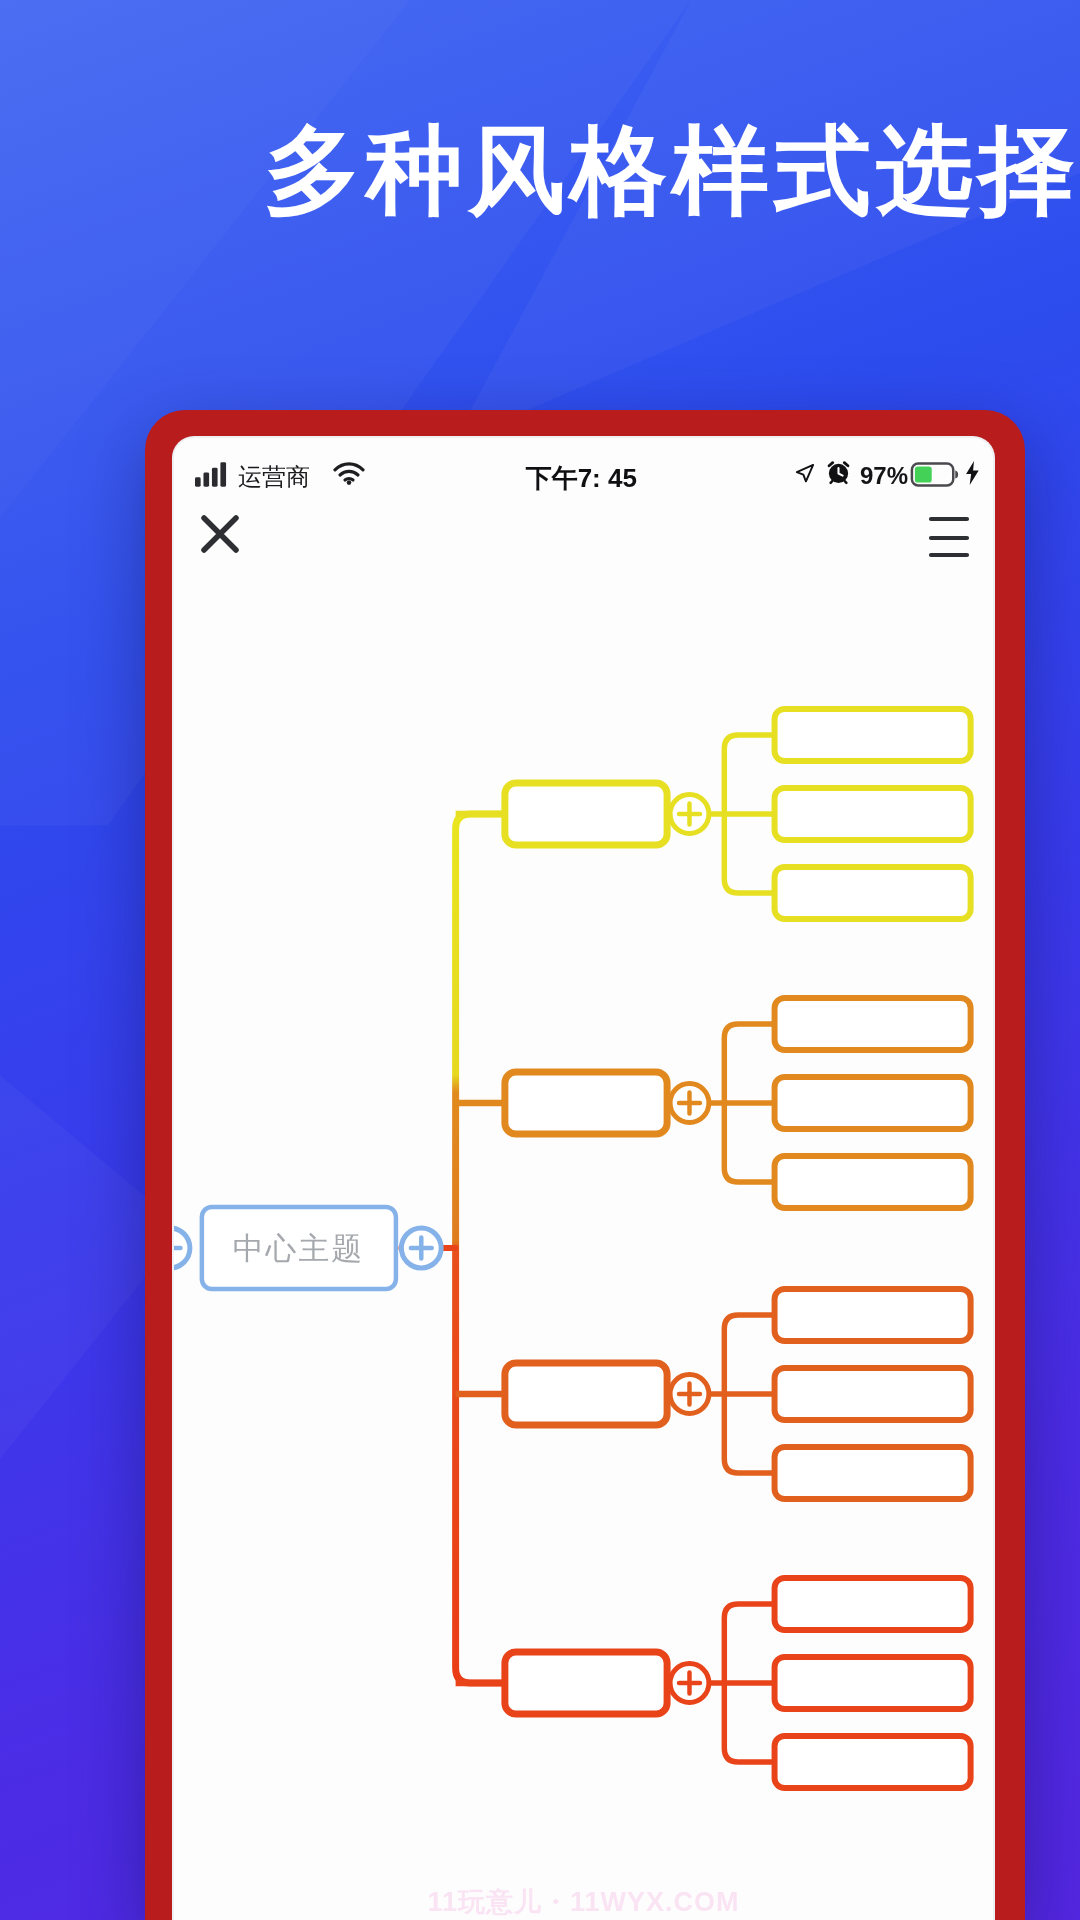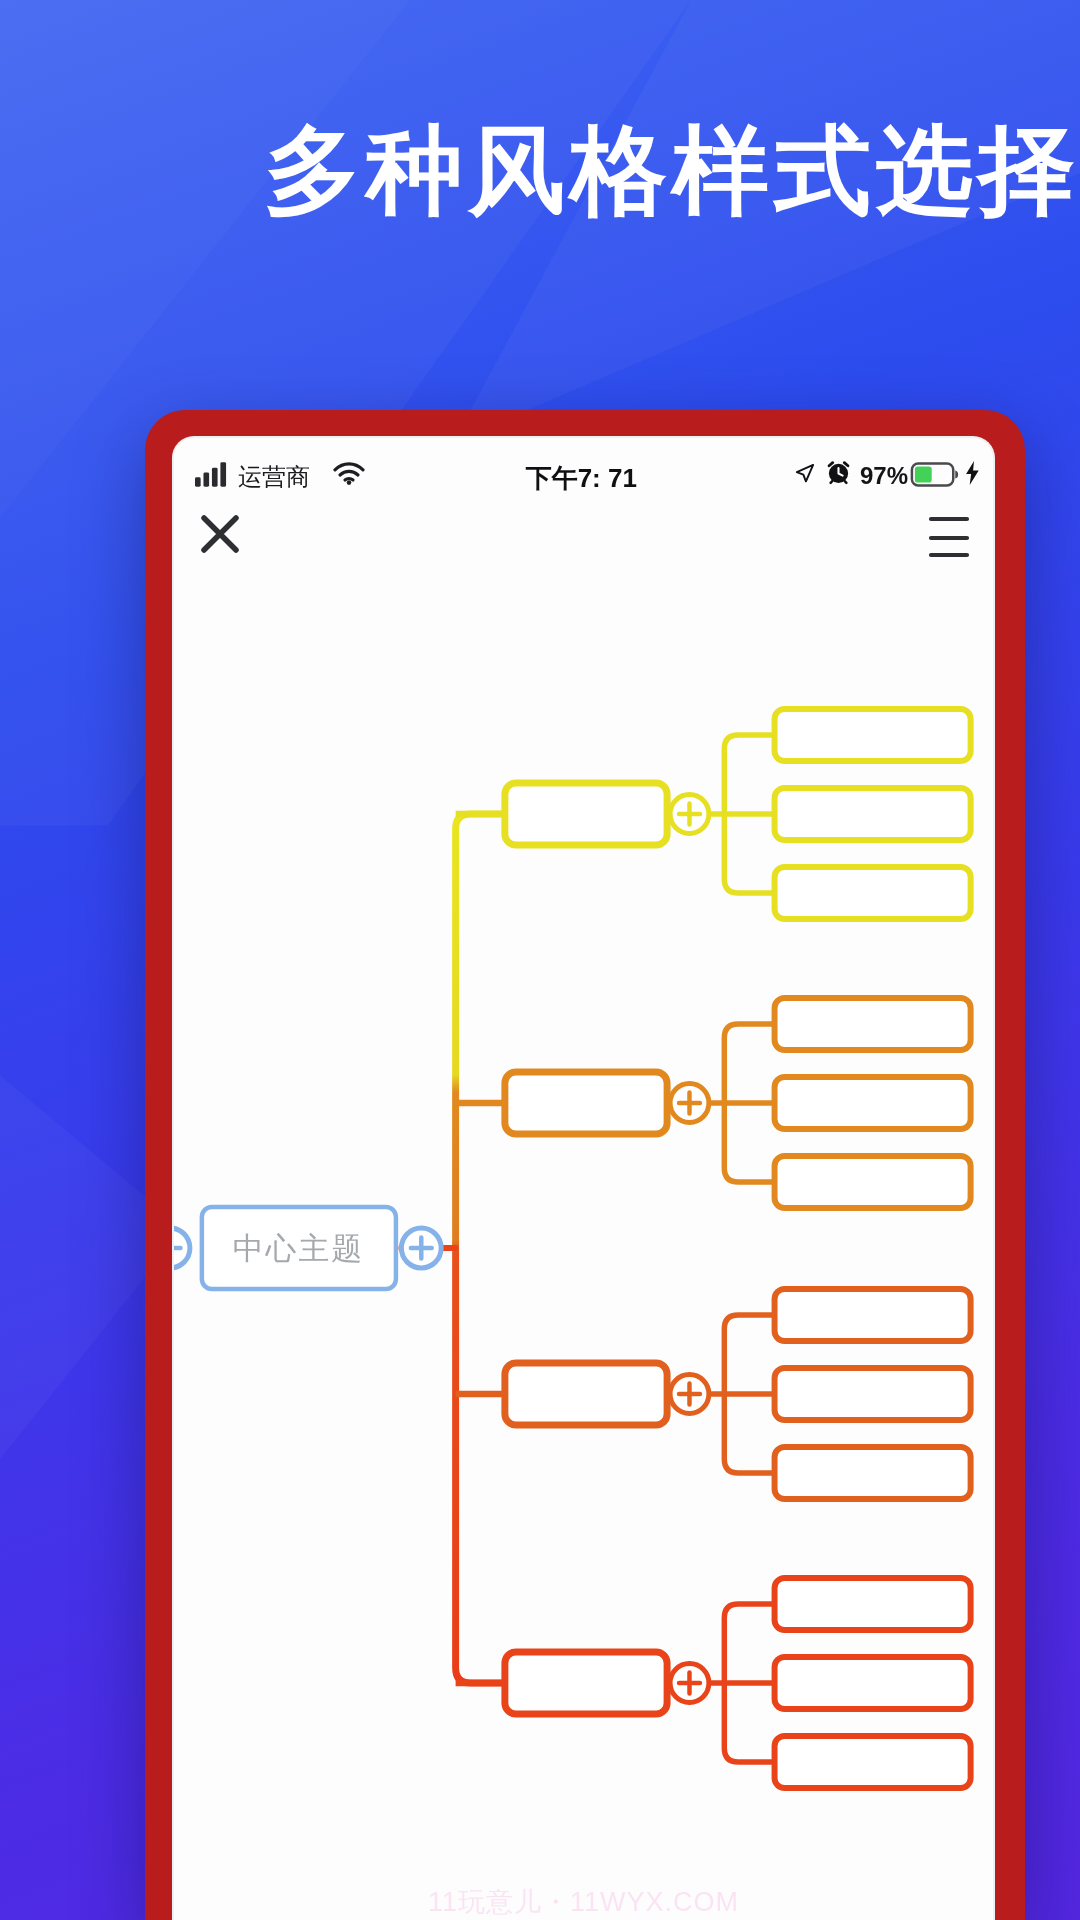--- a/index.html
+++ b/index.html
@@ -44,21 +44,21 @@
   .statusbar .bolt{position:absolute;left:791px;top:7px;width:15px;height:24px;}
 
   .iconbtn{position:absolute;background:transparent;border:none;padding:0;cursor:pointer;}
   .close-btn{left:24px;top:74px;width:44px;height:44px;}
   .menu-btn{left:753px;top:74px;width:44px;height:50px;}
 
   .mindmap{position:absolute;left:0;top:0;width:819px;height:1481px;}
 
   .watermark{
     position:absolute;left:0;right:0;top:1446px;text-align:center;
-    font-size:27px;letter-spacing:1px;color:#fae4f3;font-weight:400;
+    font-size:27px;letter-spacing:1px;color:#fae4f3;font-weight:700;
   }
 </style>
 </head>
 <body>
 
 <div>
   <div class="facet f1"></div>
   <div class="facet f2"></div>
   <div class="facet f3"></div>
   <div class="facet f4"></div>
@@ -76,21 +76,21 @@
         <rect x="18" y="8" width="6" height="20" rx="1.5" fill="#2b2b2f"></rect>
         <rect x="27" y="2" width="6" height="26" rx="1.5" fill="#2b2b2f"></rect>
       </svg>
       <span class="carrier">运营商</span>
       <svg class="wifi" viewBox="0 0 32 24">
         <path d="M2 8.8 C6 4.9 10.8 2.8 16 2.8 C21.2 2.8 26 4.9 30 8.8" stroke="#1e1e20" stroke-width="3.2" fill="none" stroke-linecap="round"></path>
         <path d="M7 14 C9.6 11.6 12.6 10.4 16 10.4 C19.4 10.4 22.4 11.6 25 14" stroke="#1e1e20" stroke-width="3.2" fill="none" stroke-linecap="round"></path>
         <path d="M12 19 C13.2 18 14.5 17.5 16 17.5 C17.5 17.5 18.8 18 20 19" stroke="#1e1e20" stroke-width="3.2" fill="none" stroke-linecap="round"></path>
         <circle cx="16" cy="21.6" r="2.3" fill="#1e1e20"></circle>
       </svg>
-      <span class="time">下午7: 71</span>
+      <span class="time">下午7: 45</span>
       <svg class="nav" viewBox="0 0 24 24">
         <path d="M21 3 L4 10.6 L10.8 13.2 L13.5 20.2 Z" stroke="#111113" stroke-width="2" stroke-linejoin="round" fill="none"></path>
       </svg>
       <svg class="alarm" viewBox="0 0 26 26">
         <path d="M3.2 6 L7 2.8" stroke="#111113" stroke-width="3" stroke-linecap="round"></path>
         <path d="M22.8 6 L19 2.8" stroke="#111113" stroke-width="3" stroke-linecap="round"></path>
         <circle cx="13" cy="14" r="10" fill="#111113"></circle>
         <path d="M13 8.5 V14 L17.3 16.2" stroke="#ffffff" stroke-width="2.2" fill="none" stroke-linecap="round" stroke-linejoin="round"></path>
         <path d="M4.8 23.8 L6.6 21.8 M21.2 23.8 L19.4 21.8" stroke="#111113" stroke-width="2.6" stroke-linecap="round"></path>
       </svg>

